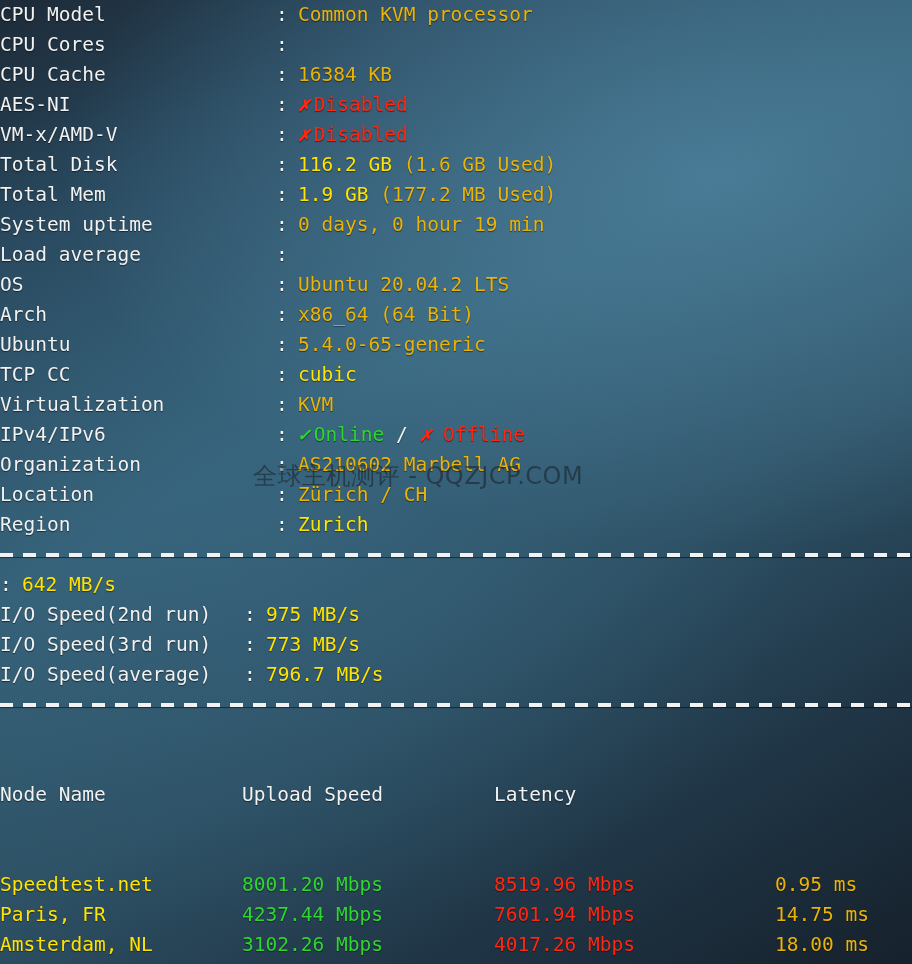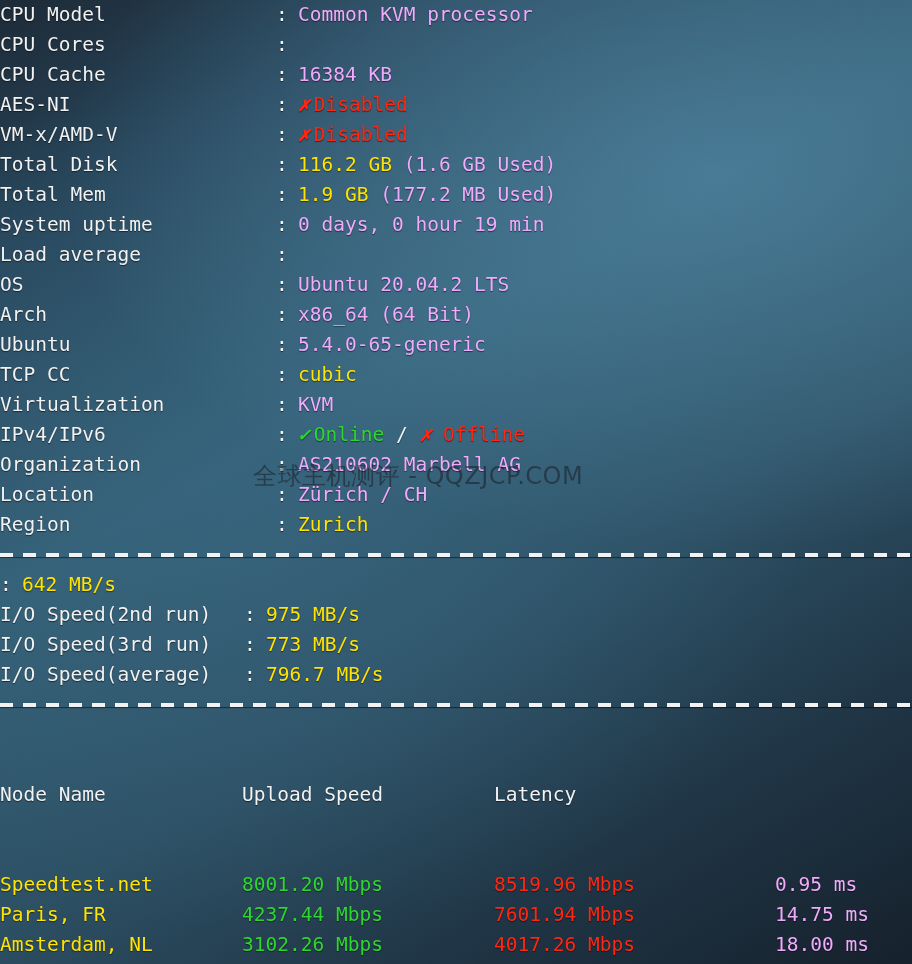--- a/index.html
+++ b/index.html
@@ -22,21 +22,21 @@
   }
   .screen { position: relative; width: 770px; height: 964px; }
 
   .term { position: absolute; left: 0; top: 0; width: 912px; padding: 0; }
 
   .row { display: flex; align-items: baseline; height: 30px; white-space: pre; }
   .lbl { width: 276px; flex: 0 0 276px; color: #f2f2f2; text-shadow: 0 1px 1px rgba(0,0,0,0.55); }
   .colon { width: 22px; flex: 0 0 22px; color: #f2f2f2; text-shadow: 0 1px 1px rgba(0,0,0,0.55); }
   .val { white-space: pre; text-shadow: 0 1px 1px rgba(0,0,0,0.5); }
 
-  .c-cyan   { color: #f0abfc; }
+  .c-cyan   { color: #eab308; }
   .c-yellow { color: #ffe400; }
   .c-red    { color: #fe2712; }
   .c-green  { color: #2fd62f; }
   .c-white  { color: #f2f2f2; }
 
   .mark { font-style: italic; font-weight: bold; margin-right: 4px; }
 
   .sep {
     height: 30px;
     display: flex;

